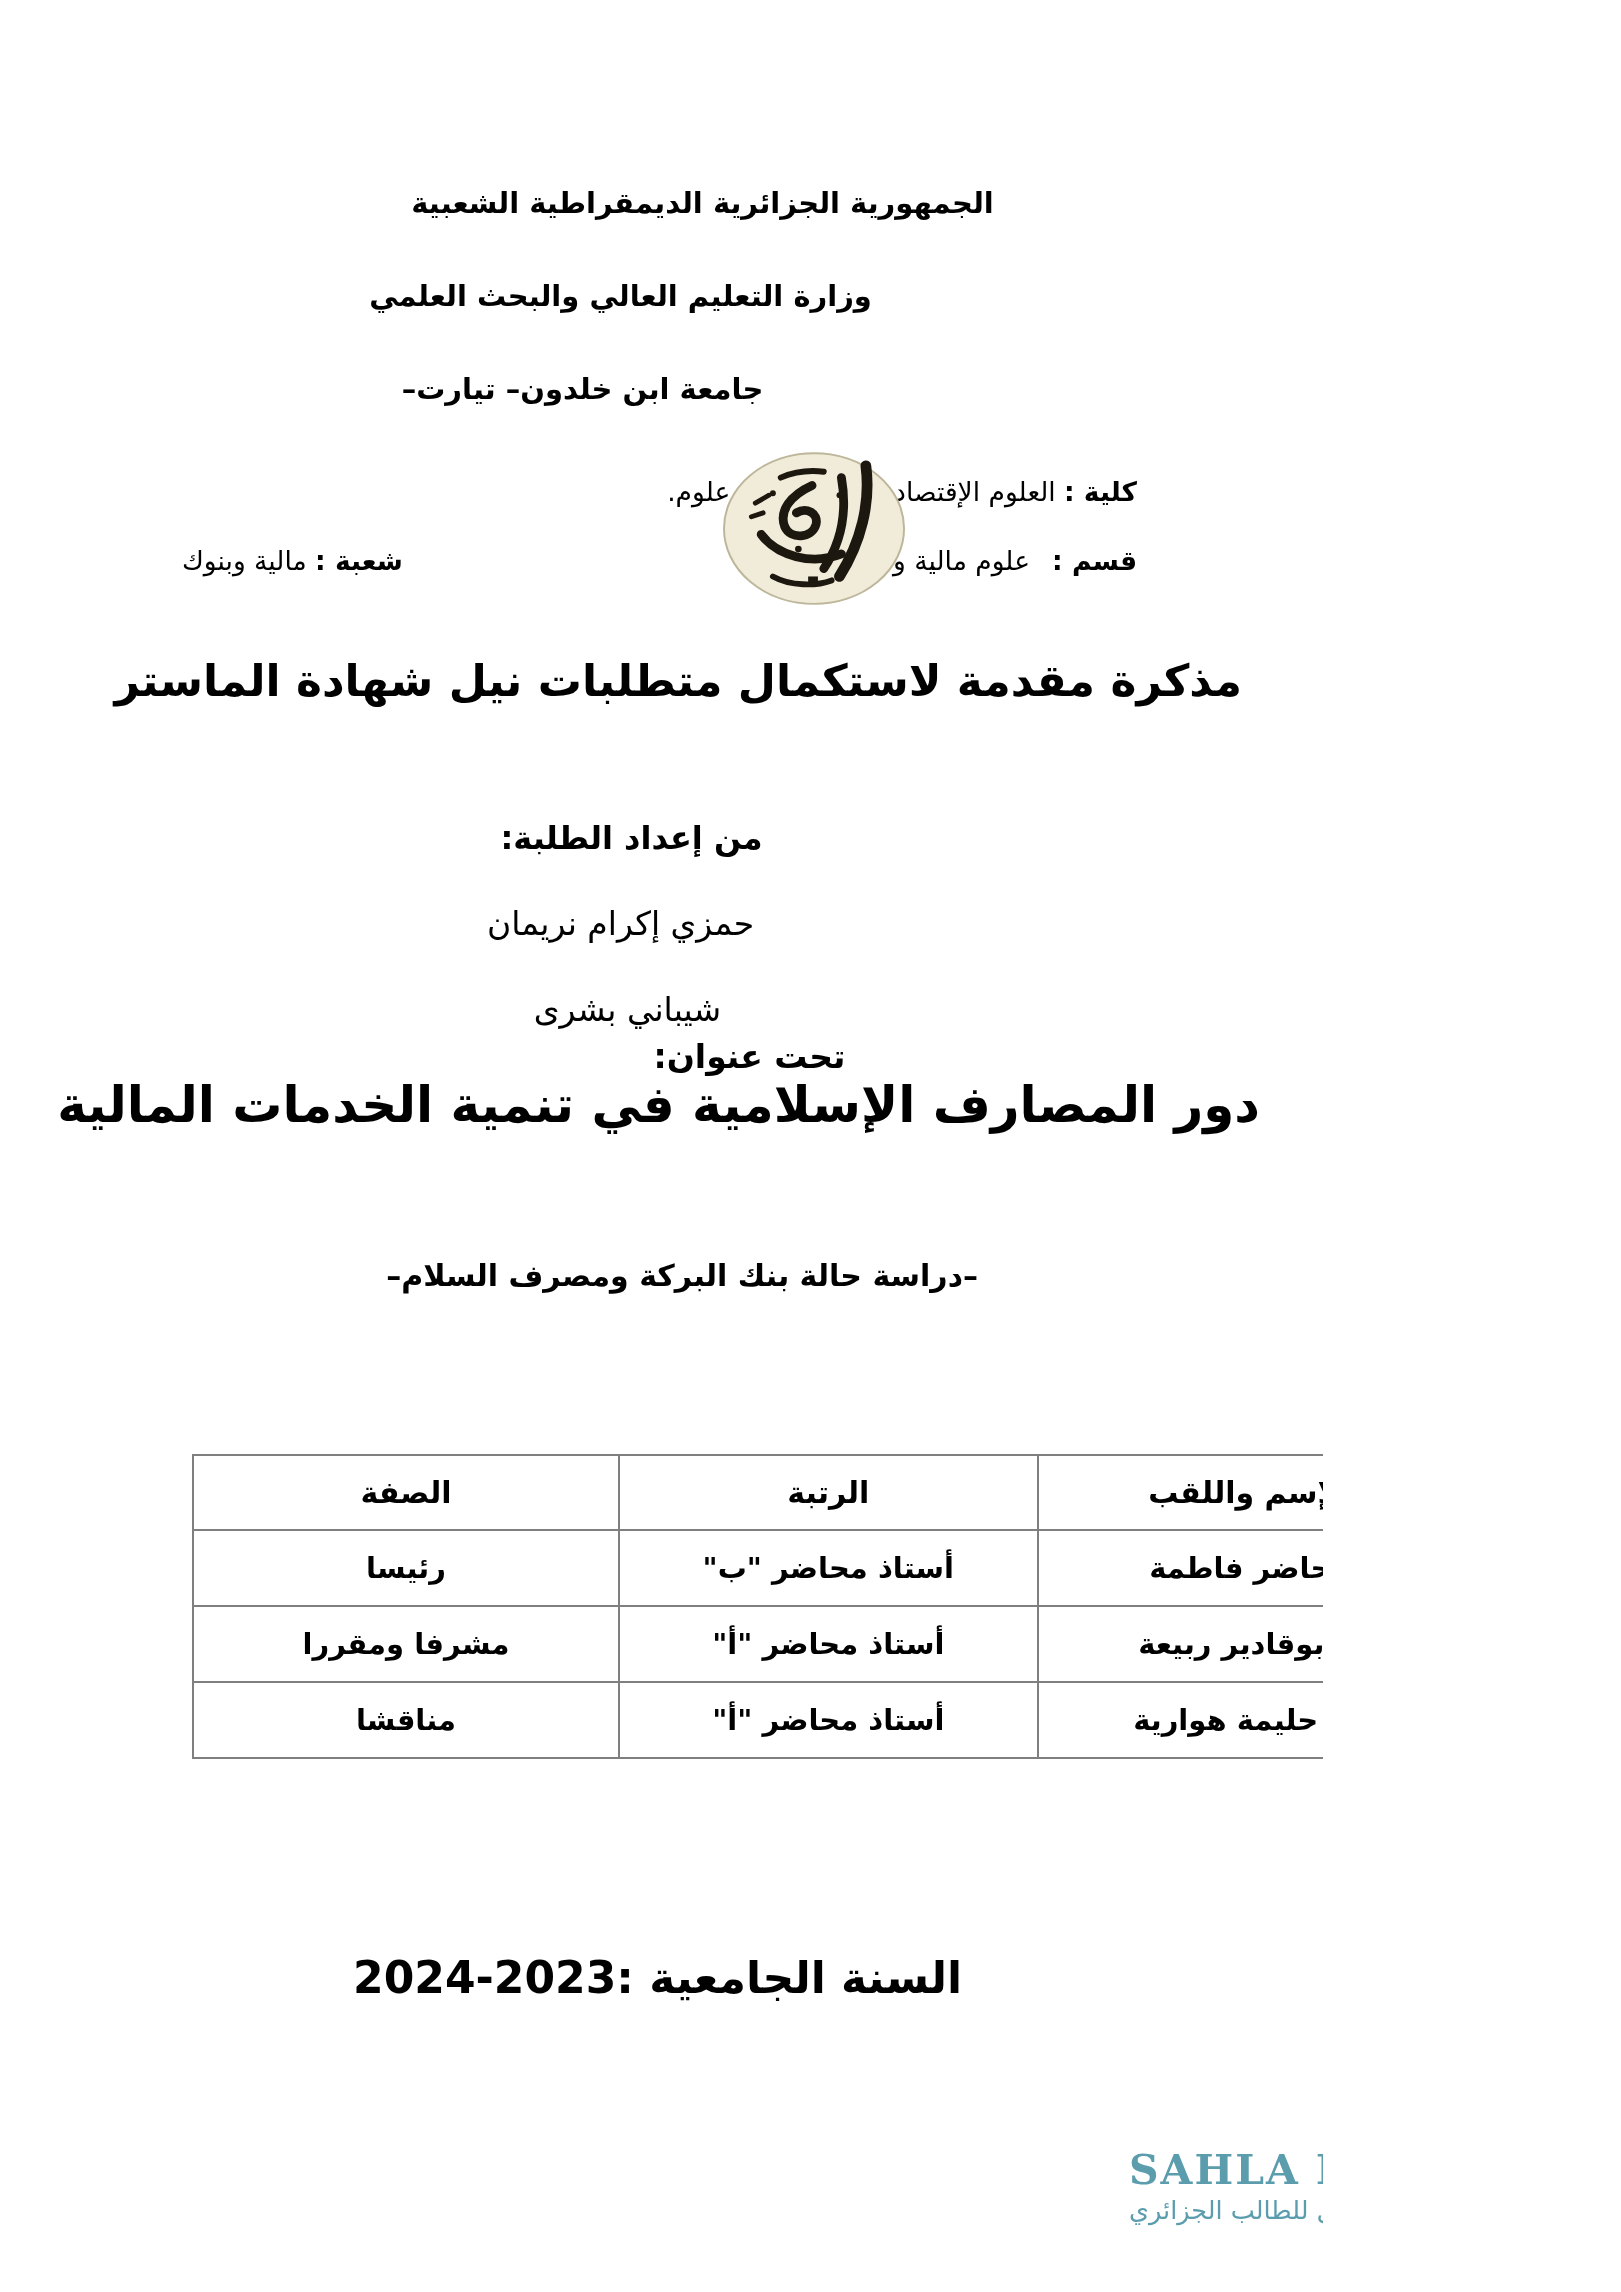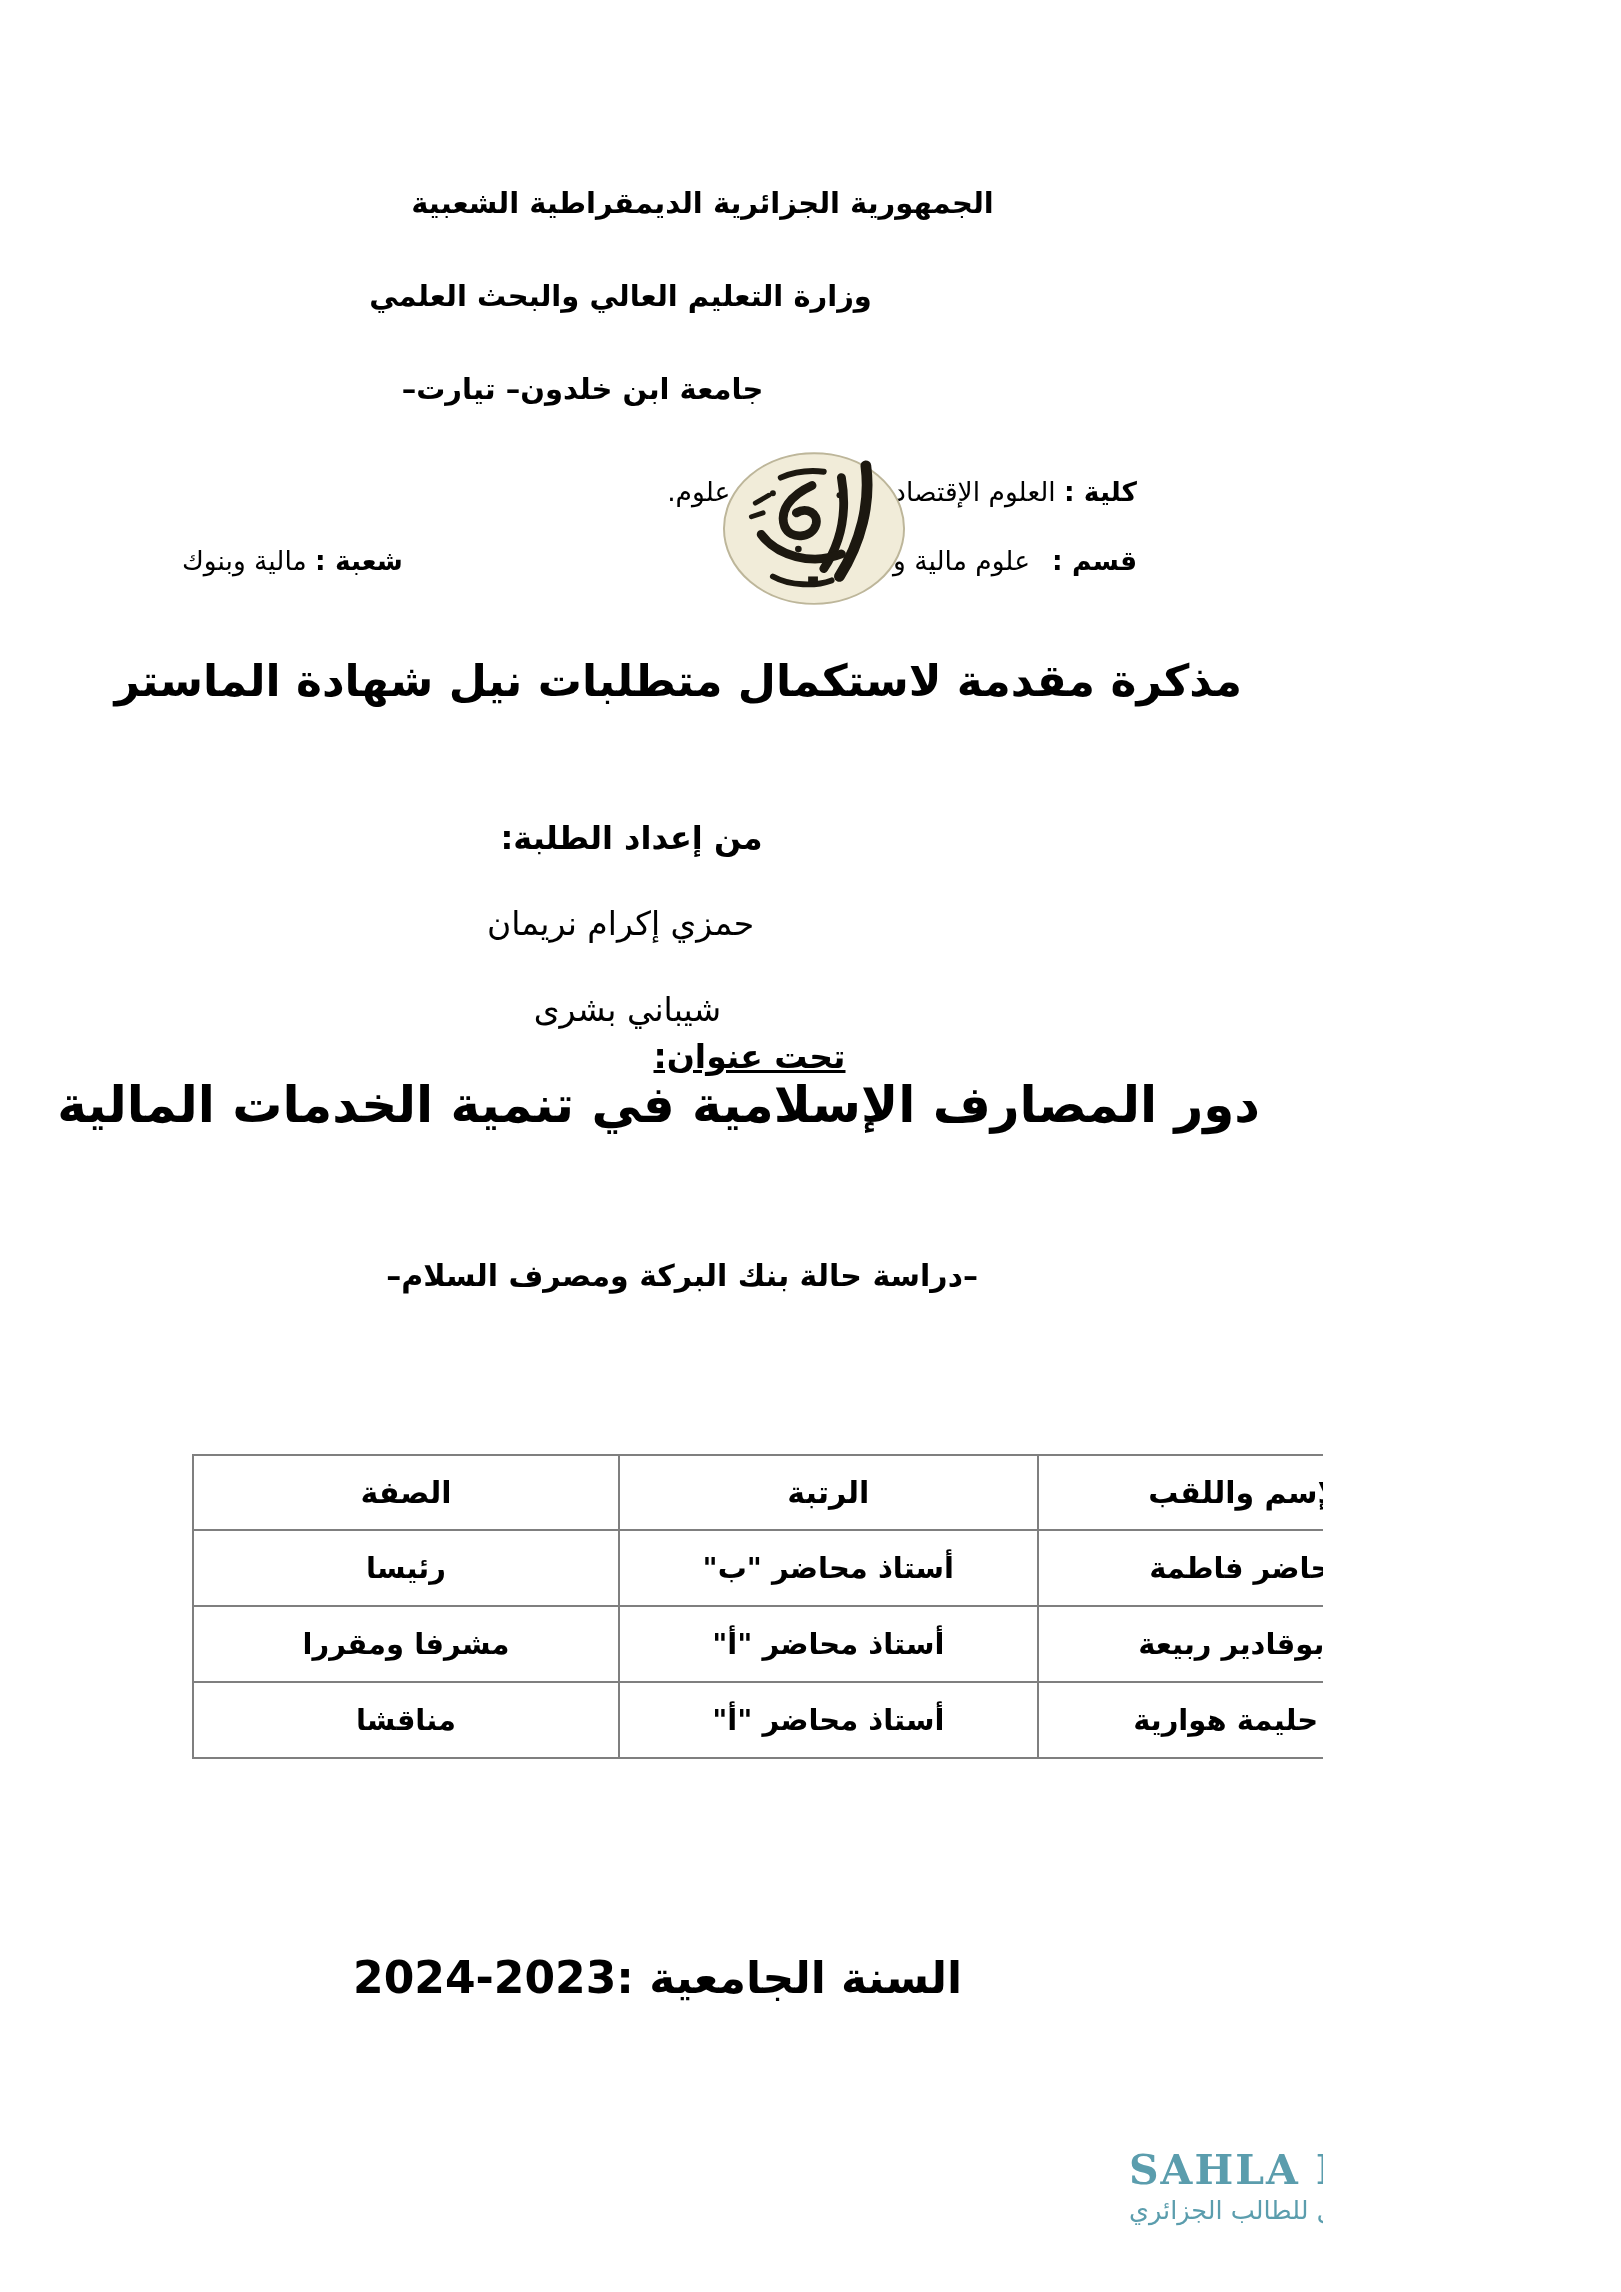--- a/index.html
+++ b/index.html
@@ -13,21 +13,21 @@
   
   .cline {
     position:absolute; left:50%; white-space:nowrap;
     direction:rtl; text-align:center;
     transform:translateX(calc(-50% + var(--dx, 0px)));
   }
   .hdr   { font-size:29px; font-weight:bold; }
   .memo-title   { font-size:44px; font-weight:bold; }
   .prepared     { font-size:32px; font-weight:bold; }
   .student      { font-size:33px; }
-  .under        { font-size:33px; font-weight:bold;text-decoration:underline; }
+  .under        { font-size:33px; font-weight:bold; }
   .thesis-title { font-size:50px; font-weight:bold; }
   .thesis-sub   { font-size:30px; font-weight:bold; }
   .year-line    { font-size:44px; font-weight:bold; }
   .year-line .yrs { font-weight:bold; }
 
   .aff { position:absolute; font-size:26.5px; direction:rtl; white-space:nowrap; }
   .aff .lbl { font-weight:bold; }
   .aff-right { right:186px; text-align:right; }
   .aff-left  { left:182px;  text-align:right; }
   .stray-dot { position:absolute; left:929px; top:545px; font-size:26.5px; }

